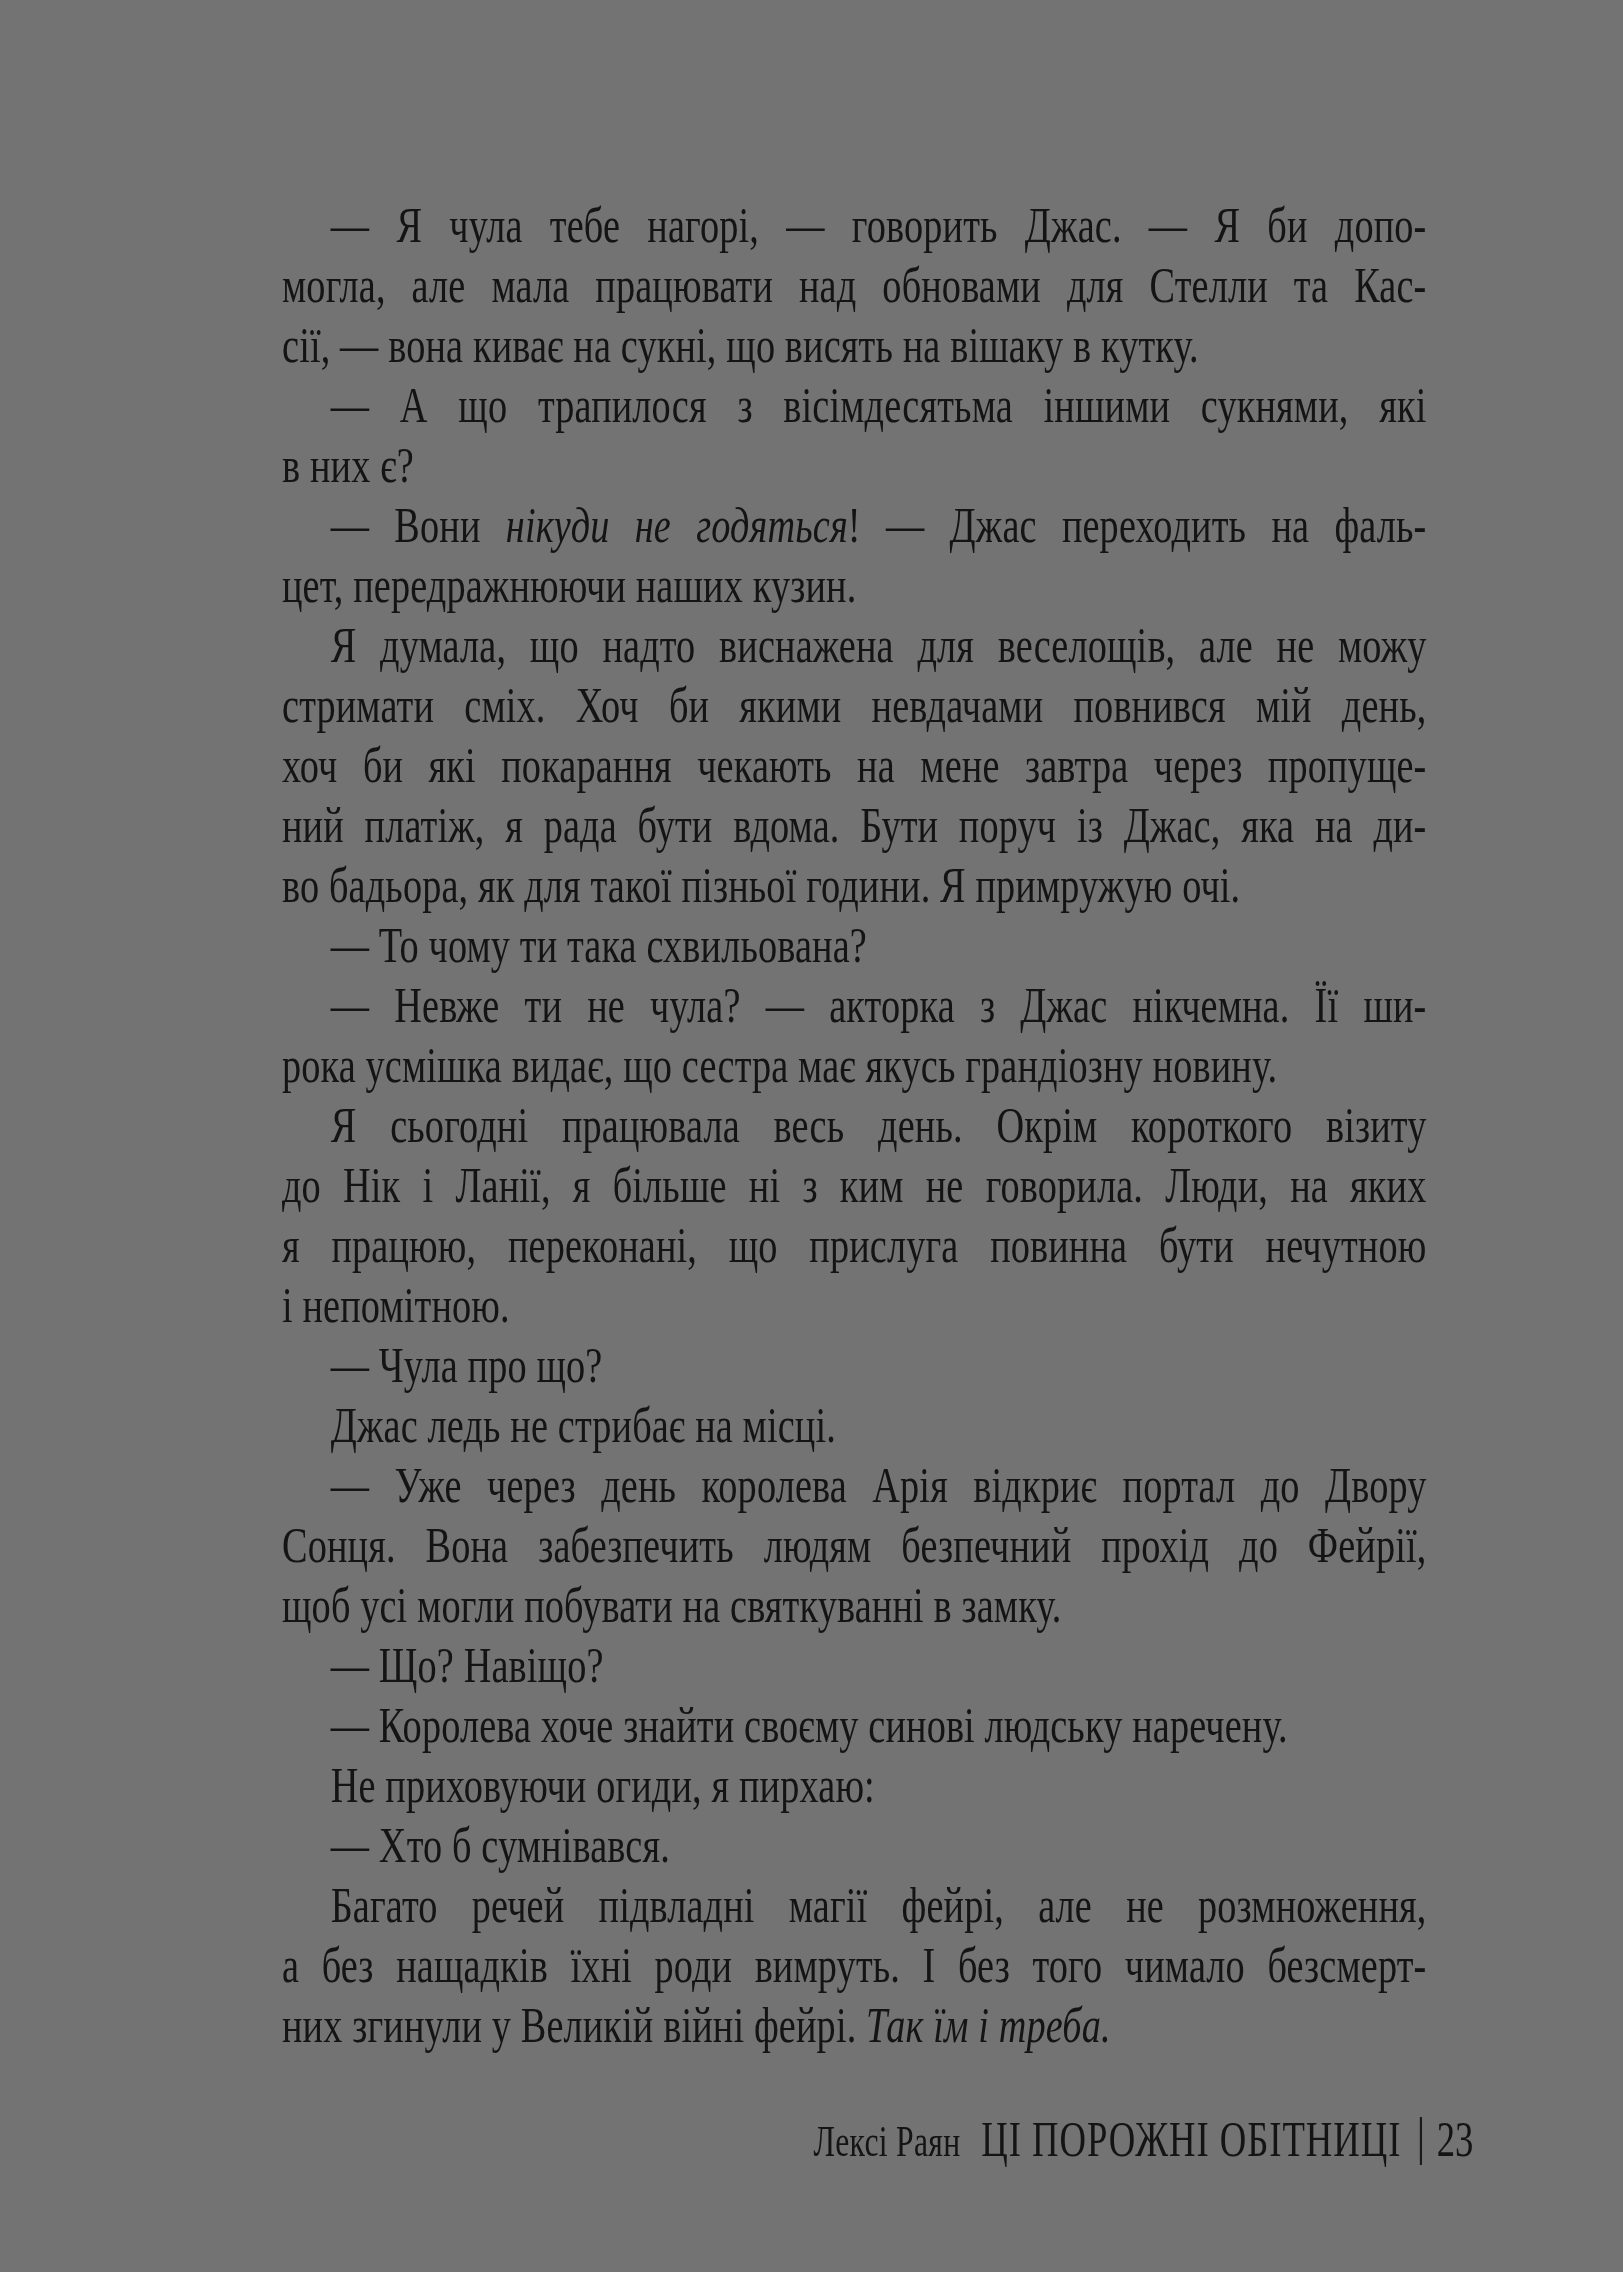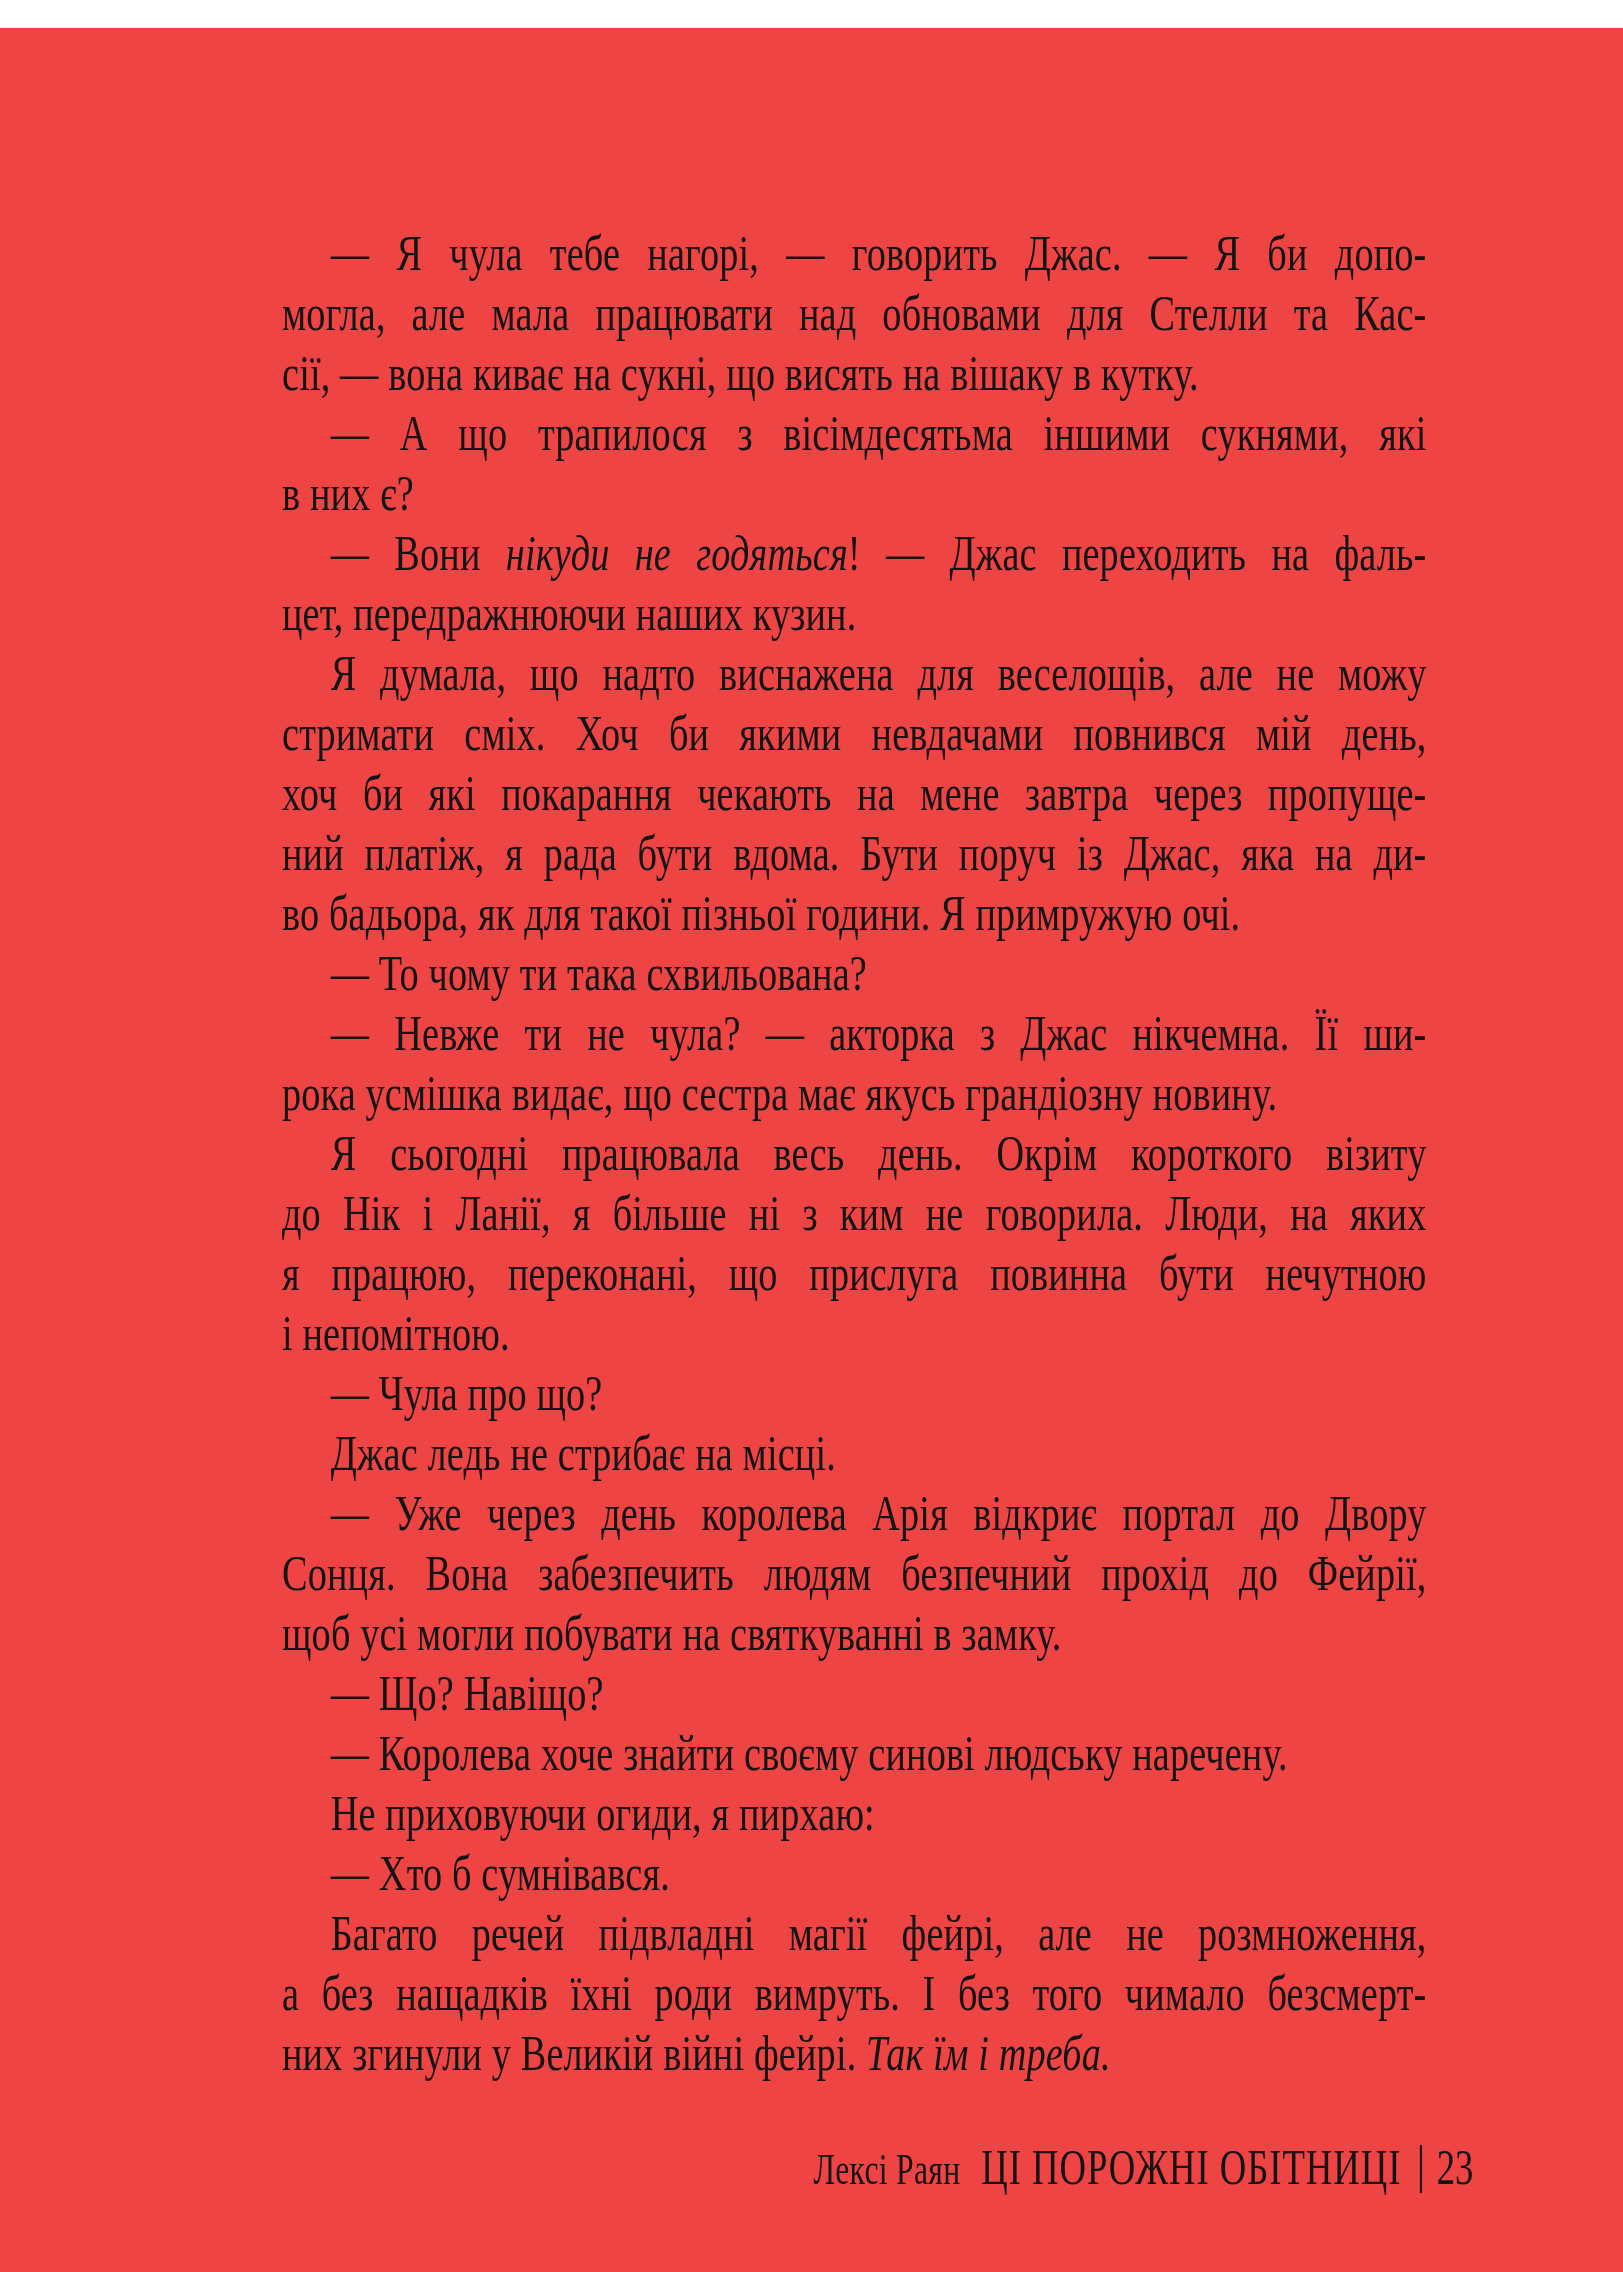--- a/index.html
+++ b/index.html
@@ -6,22 +6,21 @@
   body {
     width: 1623px; height: 2273px;
     background: #ffffff;
     position: relative;
     overflow: hidden;
     font-family: "Liberation Serif", "DejaVu Serif", serif;
     color: #141414;
   }
   .page {
     position: absolute; inset: 0;
-    background: #ef4444;
-    margin-top: 28px;
+    background: #737373;
   }
   .text-block {
     position: absolute;
     left: 282px; top: 195px;
     width: 1526px;               
     transform: scaleX(0.75);     
     transform-origin: 0 0;
     font-size: 51px;
     line-height: 60px;
     letter-spacing: 0.2px;

